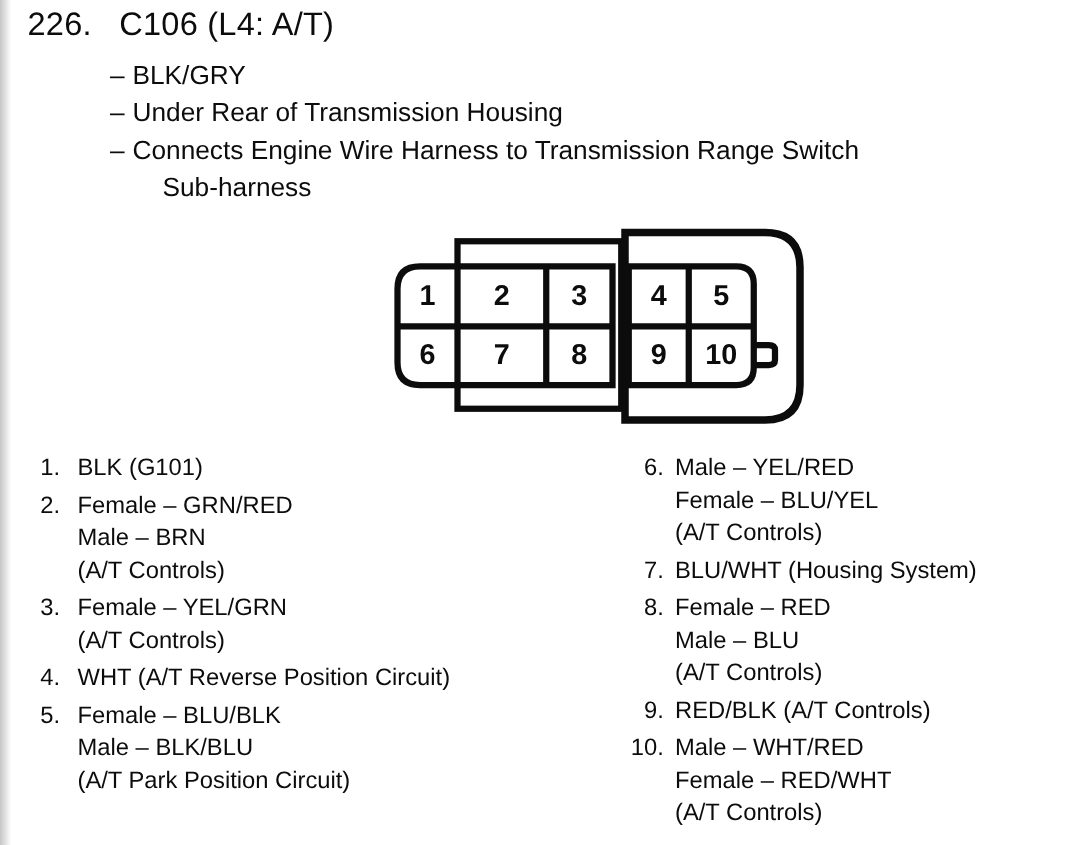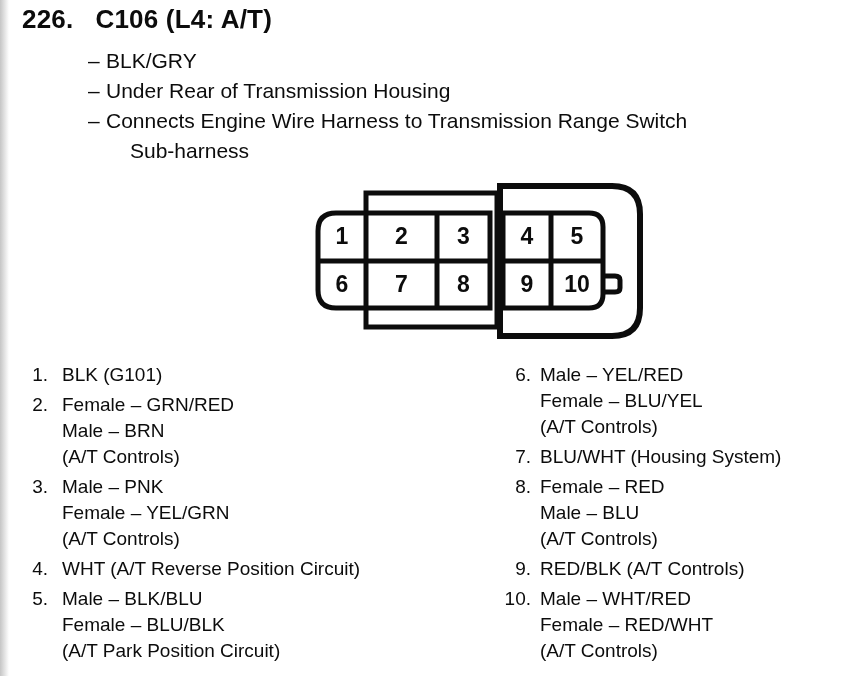--- a/index.html
+++ b/index.html
@@ -14,21 +14,21 @@
   }
   .scan-edge {
     position: absolute; left: 0; top: 0; width: 9px; height: 676px;
     background: linear-gradient(to right, rgba(150,150,150,0.55), rgba(255,255,255,0));
     pointer-events: none;
   }
   
   .title-row {
     position: absolute; left: 22px; top: 4px;
     display: flex; gap: 22px;
-    font-size: 26px; font-weight: 700; letter-spacing: 0.2px;
+    font-size: 26px; font-weight: 400; letter-spacing: 0.2px;
     white-space: nowrap;
   }
   .notes {
     position: absolute; left: 88px; top: 46px;
     font-size: 21px; line-height: 30px;
     white-space: nowrap;
   }
   .note-line { display: flex; }
   .note-dash { width: 18px; flex: 0 0 18px; }
   .note-line.cont { padding-left: 42px; }
@@ -126,36 +126,35 @@
     <span class="inum">2.</span>
     <div>
       <div>Female – GRN/RED</div>
       <div>Male – BRN</div>
       <div>(A/T Controls)</div>
     </div>
   </div>
   <div class="pin-item">
     <span class="inum">3.</span>
     <div>
-      <div>Male – PNK</div>
       <div>Female – YEL/GRN</div>
       <div>(A/T Controls)</div>
     </div>
   </div>
   <div class="pin-item">
     <span class="inum">4.</span>
     <div>
       <div>WHT (A/T Reverse Position Circuit)</div>
     </div>
   </div>
   <div class="pin-item">
     <span class="inum">5.</span>
     <div>
+      <div>Female – BLU/BLK</div>
       <div>Male – BLK/BLU</div>
-      <div>Female – BLU/BLK</div>
       <div>(A/T Park Position Circuit)</div>
     </div>
   </div>
 </div>
 
 <div class="pin-col right">
   <div class="pin-item">
     <span class="inum">6.</span>
     <div>
       <div>Male – YEL/RED</div>

